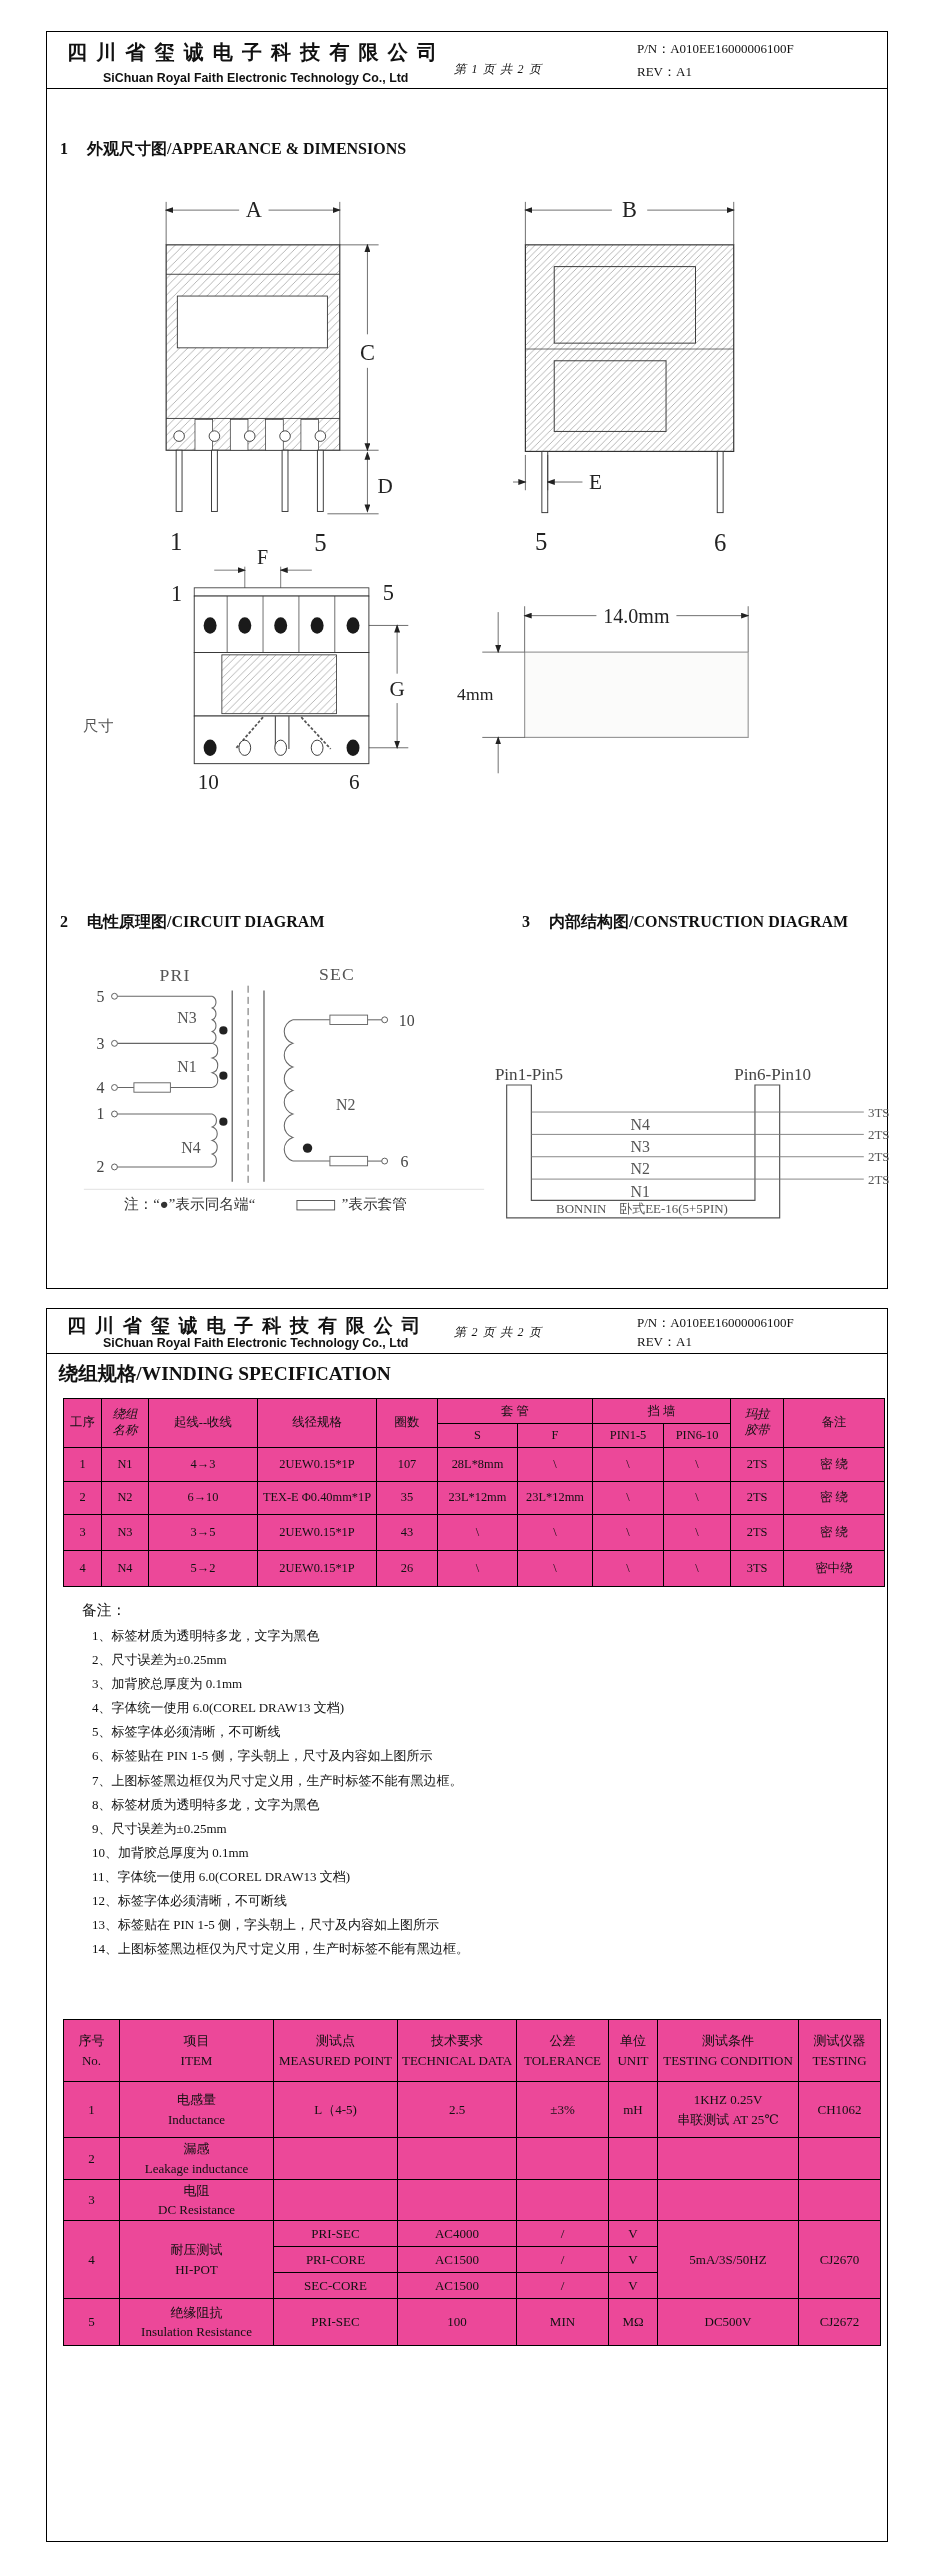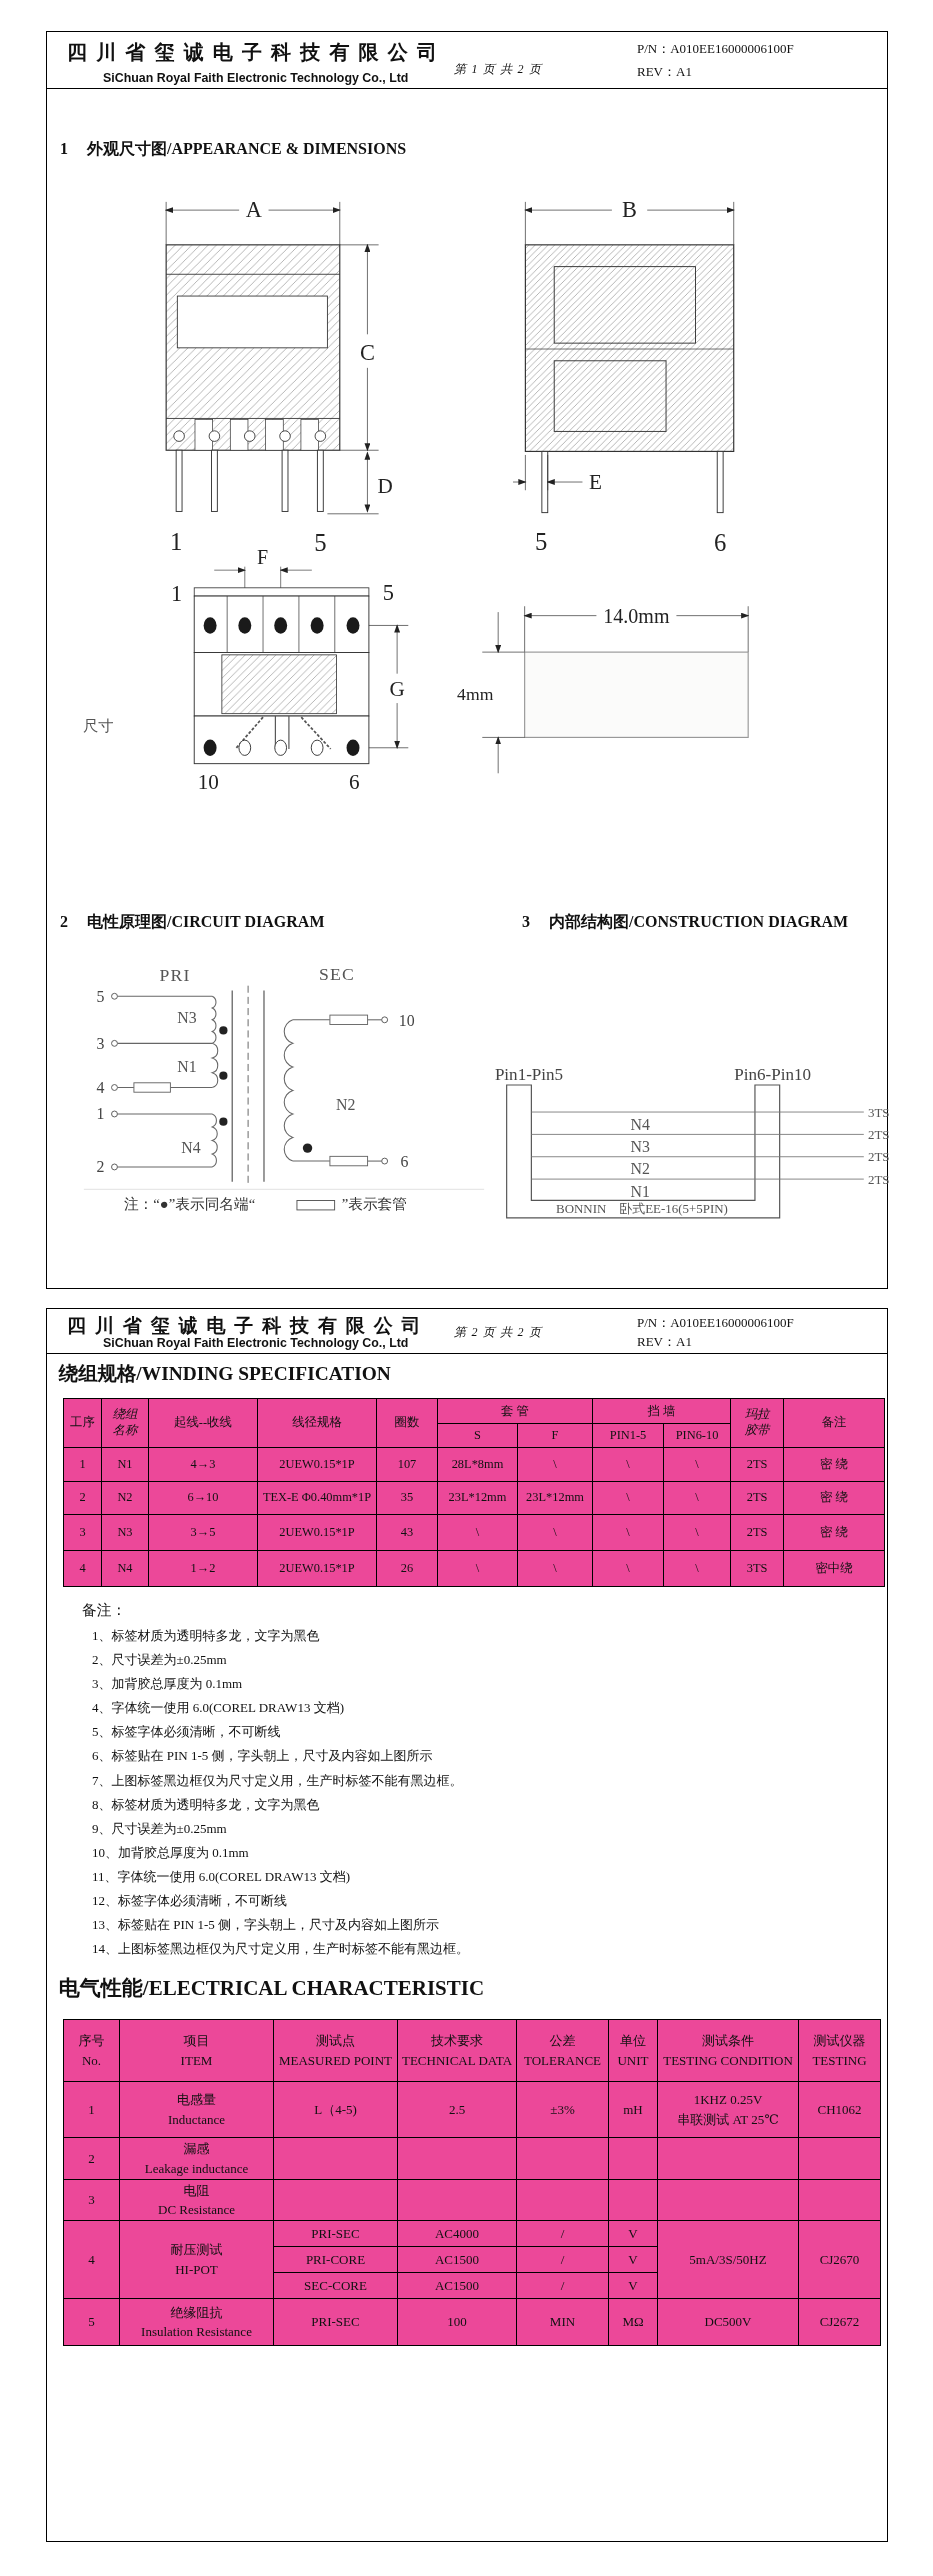--- a/index.html
+++ b/index.html
@@ -407,21 +407,21 @@
         <td class="backslash">\</td>
         <td class="backslash">\</td>
         <td class="backslash">\</td>
         <td class="backslash">\</td>
         <td>2TS</td>
         <td>密 绕</td>
       </tr>
       <tr style="height:36px">
         <td>4</td>
         <td>N4</td>
-        <td>1→2</td>
+        <td>5→2</td>
         <td>2UEW0.15*1P</td>
         <td>26</td>
         <td class="backslash">\</td>
         <td class="backslash">\</td>
         <td class="backslash">\</td>
         <td class="backslash">\</td>
         <td>3TS</td>
         <td>密中绕</td>
       </tr>
     </tbody>
@@ -436,21 +436,20 @@
   <div class="note" style="top:438px">6、标签贴在 PIN 1-5 侧，字头朝上，尺寸及内容如上图所示</div>
   <div class="note" style="top:463px">7、上图标签黑边框仅为尺寸定义用，生产时标签不能有黑边框。</div>
   <div class="note" style="top:487px">8、标签材质为透明特多龙，文字为黑色</div>
   <div class="note" style="top:511px">9、尺寸误差为±0.25mm</div>
   <div class="note" style="top:535px">10、加背胶总厚度为 0.1mm</div>
   <div class="note" style="top:559px">11、字体统一使用 6.0(COREL DRAW13 文档)</div>
   <div class="note" style="top:583px">12、标签字体必须清晰，不可断线</div>
   <div class="note" style="top:607px">13、标签贴在 PIN 1-5 侧，字头朝上，尺寸及内容如上图所示</div>
   <div class="note" style="top:631px">14、上图标签黑边框仅为尺寸定义用，生产时标签不能有黑边框。</div>
 
-  <div class="big-title" id="etitle">电气性能/ELECTRICAL CHARACTERISTIC</div>
 
   <table class="et">
     <colgroup>
       <col style="width:56px">
         <col style="width:154px">
         <col style="width:124px">
         <col style="width:119px">
       <col style="width:92px">
         <col style="width:49px">
         <col style="width:141px">

